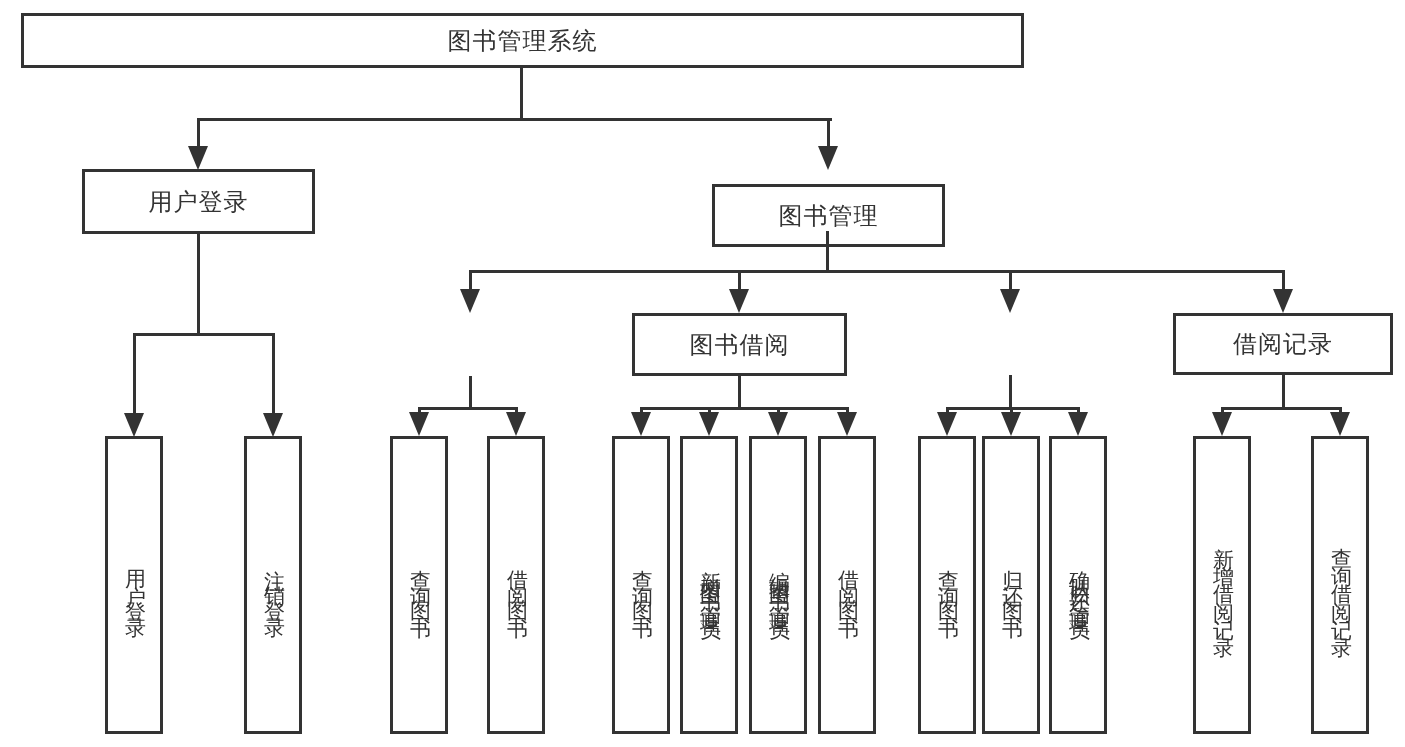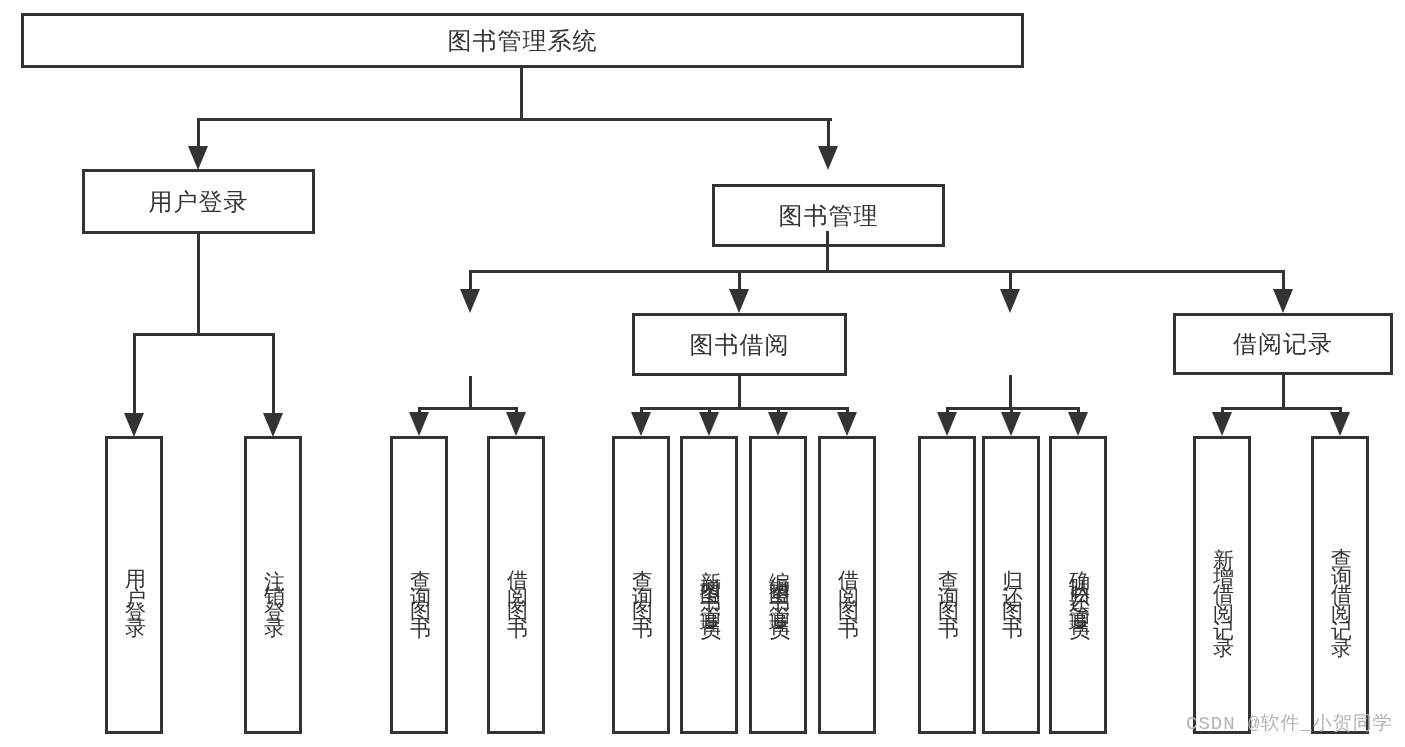--- a/index.html
+++ b/index.html
@@ -185,15 +185,14 @@
   <div class="vline" style="left:1077px;top:407px;height:8px"></div>
   <div class="arrow" style="left:1068px;top:412px"></div>
 
   <div class="vline" style="left:1282px;top:375px;height:34px"></div>
   <div class="hline" style="left:1221px;top:407px;width:121px"></div>
   <div class="vline" style="left:1221px;top:407px;height:8px"></div>
   <div class="arrow" style="left:1212px;top:412px"></div>
   <div class="vline" style="left:1339px;top:407px;height:8px"></div>
   <div class="arrow" style="left:1330px;top:412px"></div>
 
-  <div class="watermark">CSDN @软件_小贺同学</div>
 
 </div>
 
 </body></html>

